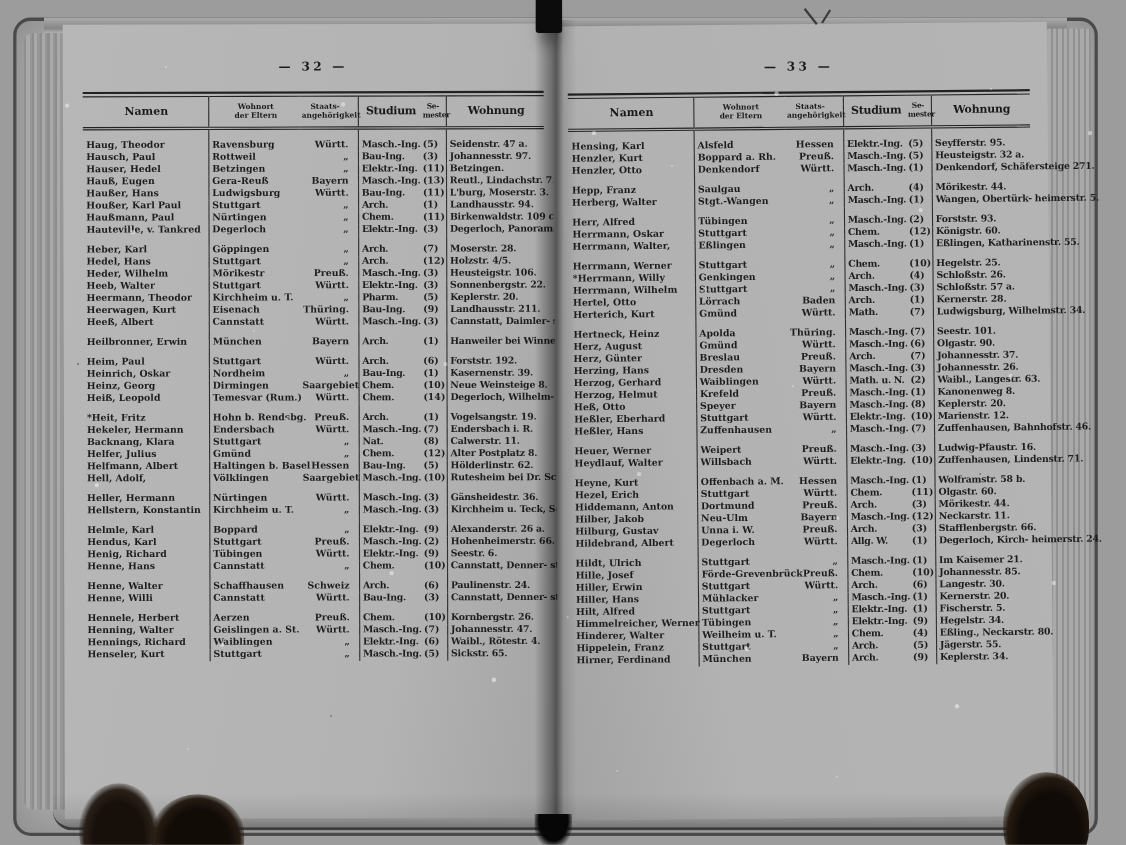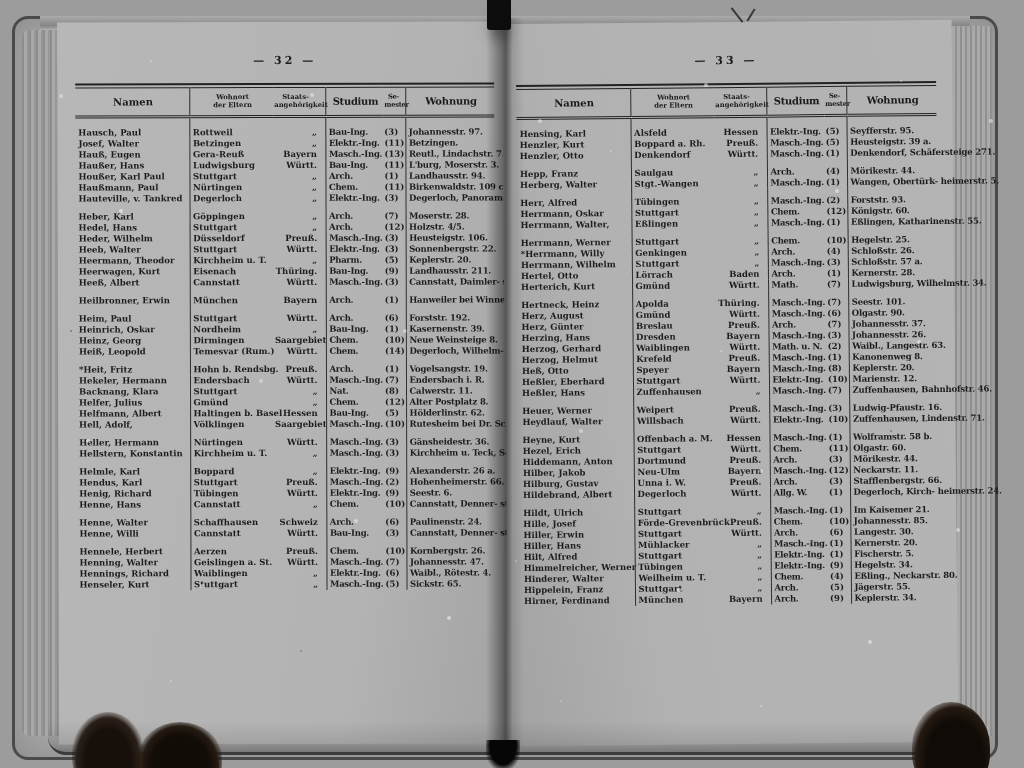--- a/index.html
+++ b/index.html
@@ -154,29 +154,37 @@
               <th class="th-small c-staat">Staats-
 angehörigkeit</th>
               <th class="th-big c-studium">Studium</th>
               <th class="th-small c-sem">Se-
 mester</th>
               <th class="th-big c-wohnung">Wohnung</th>
             </tr>
           </thead>
           <tbody>
               <tr>
+                <td class="c-name">Haug, Theodor</td>
+                <td class="c-wohnort">Ravensburg</td>
+                <td class="c-staat">Württ.</td>
+                <td class="c-studium">Masch.-Ing.</td>
+                <td class="c-semester">(5)</td>
+                <td class="c-wohnung">Seidenstr. 47 a.</td>
+              </tr>
+              <tr>
                 <td class="c-name">Hausch, Paul</td>
                 <td class="c-wohnort">Rottweil</td>
                 <td class="c-staat">„</td>
                 <td class="c-studium">Bau-Ing.</td>
                 <td class="c-semester">(3)</td>
                 <td class="c-wohnung">Johannesstr. 97.</td>
               </tr>
               <tr>
-                <td class="c-name">Josef, Walter</td>
+                <td class="c-name">Hauser, Hedel</td>
                 <td class="c-wohnort">Betzingen</td>
                 <td class="c-staat">„</td>
                 <td class="c-studium">Elektr.-Ing.</td>
                 <td class="c-semester">(11)</td>
                 <td class="c-wohnung">Betzingen.</td>
               </tr>
               <tr>
                 <td class="c-name">Hauß, Eugen</td>
                 <td class="c-wohnort">Gera-Reuß</td>
                 <td class="c-staat">Bayern</td>
@@ -228,21 +236,21 @@
               <tr>
                 <td class="c-name">Hedel, Hans</td>
                 <td class="c-wohnort">Stuttgart</td>
                 <td class="c-staat">„</td>
                 <td class="c-studium">Arch.</td>
                 <td class="c-semester">(12)</td>
                 <td class="c-wohnung">Holzstr. 4/5.</td>
               </tr>
               <tr>
                 <td class="c-name">Heder, Wilhelm</td>
-                <td class="c-wohnort">Düsseldorf</td>
+                <td class="c-wohnort">Mörikestr</td>
                 <td class="c-staat">Preuß.</td>
                 <td class="c-studium">Masch.-Ing.</td>
                 <td class="c-semester">(3)</td>
                 <td class="c-wohnung">Heusteigstr. 106.</td>
               </tr>
               <tr>
                 <td class="c-name">Heeb, Walter</td>
                 <td class="c-wohnort">Stuttgart</td>
                 <td class="c-staat">Württ.</td>
                 <td class="c-studium">Elektr.-Ing.</td>
@@ -504,21 +512,21 @@
                 <td class="c-studium">Elektr.-Ing.</td>
                 <td class="c-semester">(5)</td>
                 <td class="c-wohnung">Seyfferstr. 95.</td>
               </tr>
               <tr>
                 <td class="c-name">Henzler, Kurt</td>
                 <td class="c-wohnort">Boppard a. Rh.</td>
                 <td class="c-staat">Preuß.</td>
                 <td class="c-studium">Masch.-Ing.</td>
                 <td class="c-semester">(5)</td>
-                <td class="c-wohnung">Heusteigstr. 39 a.</td>
+                <td class="c-wohnung">Heusteigstr. 32 a.</td>
               </tr>
               <tr>
                 <td class="c-name">Henzler, Otto</td>
                 <td class="c-wohnort">Denkendorf</td>
                 <td class="c-staat">Württ.</td>
                 <td class="c-studium">Masch.-Ing.</td>
                 <td class="c-semester">(1)</td>
                 <td class="c-wohnung">Denkendorf,
 Schäfersteige 271.</td>
               </tr>

